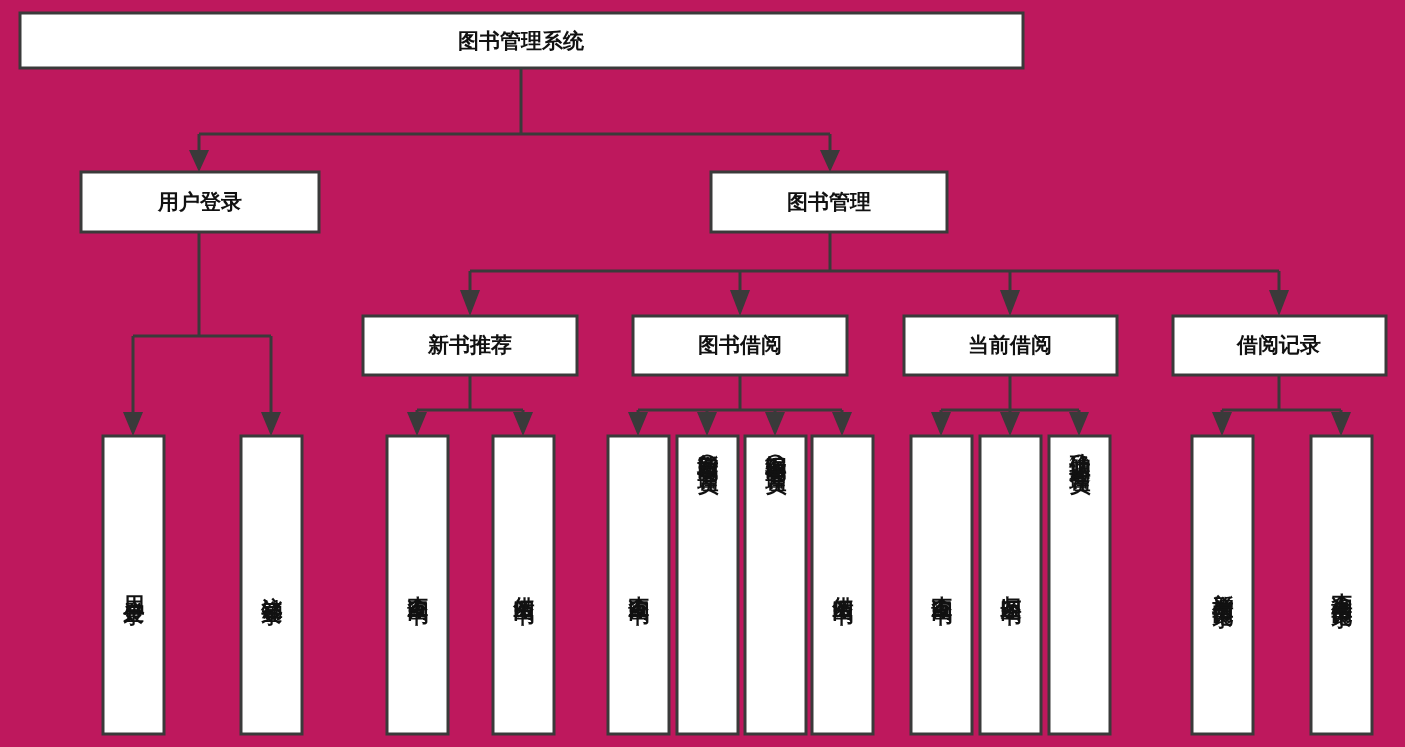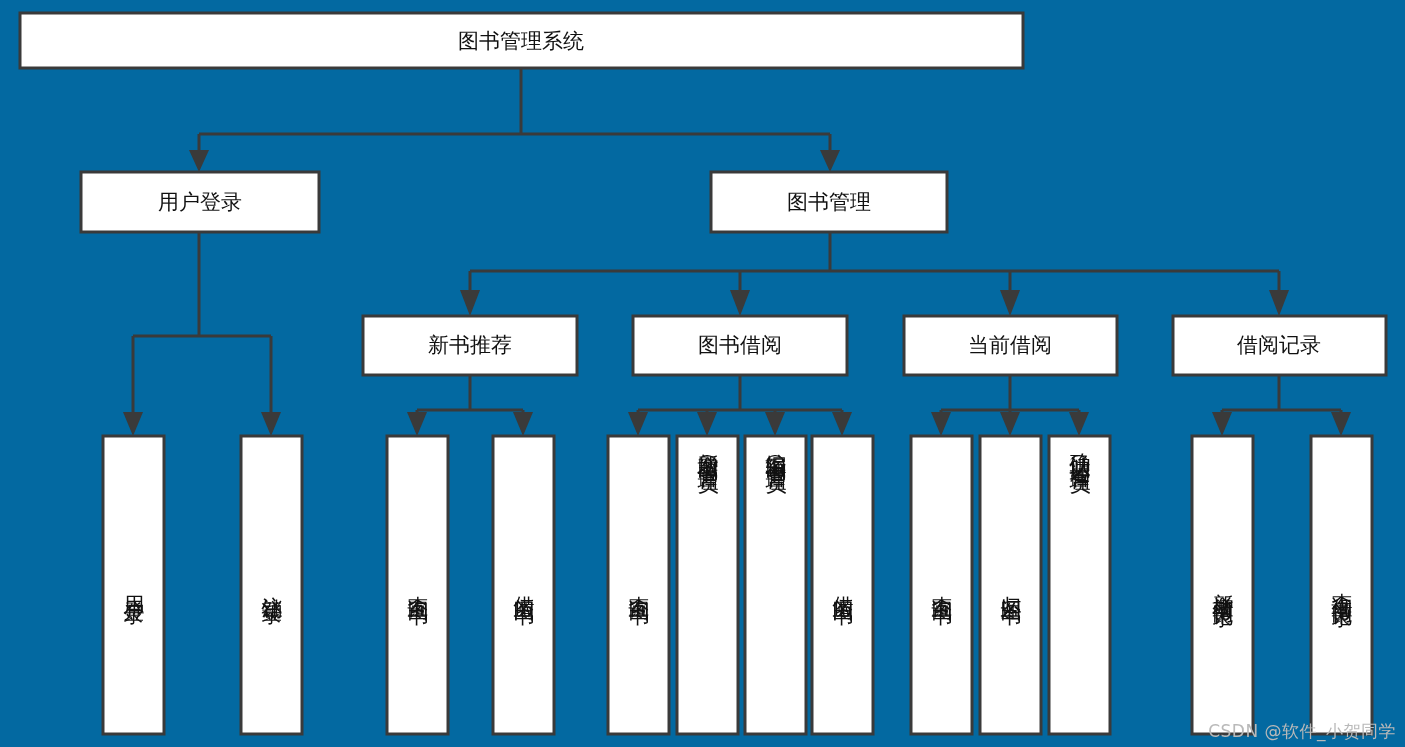--- a/index.html
+++ b/index.html
@@ -10,21 +10,22 @@
   body {
     width: 1405px;
     height: 747px;
     font-family: "DejaVu Sans", "Liberation Sans", sans-serif;
     overflow: hidden;
   }
   #diagram-root {
     position: relative;
     width: 1405px;
     height: 747px;
-    background: #0369a1;
+    background: #be185d;
+    font-weight: bold;
   }
   svg#tree-svg {
     position: absolute;
     left: 0;
     top: 0;
     width: 1405px;
     height: 747px;
   }
   .node-box {
     fill: #ffffff;
@@ -227,15 +228,14 @@
   <div class="leaf-label-wrap" style="left:1049px; top:436px; width:61px; height:298px; align-items:flex-start;">
     <span class="leaf-label">确认归还（管理员）</span>
   </div>
   <div class="leaf-label-wrap" style="left:1192px; top:436px; width:61px; height:298px;">
     <span class="leaf-label">新增借阅记录</span>
   </div>
   <div class="leaf-label-wrap" style="left:1311px; top:436px; width:61px; height:298px;">
     <span class="leaf-label">查询借阅记录</span>
   </div>
 
-  <div id="watermark">CSDN @软件_小贺同学</div>
 
 </div>
 
 </body></html>

